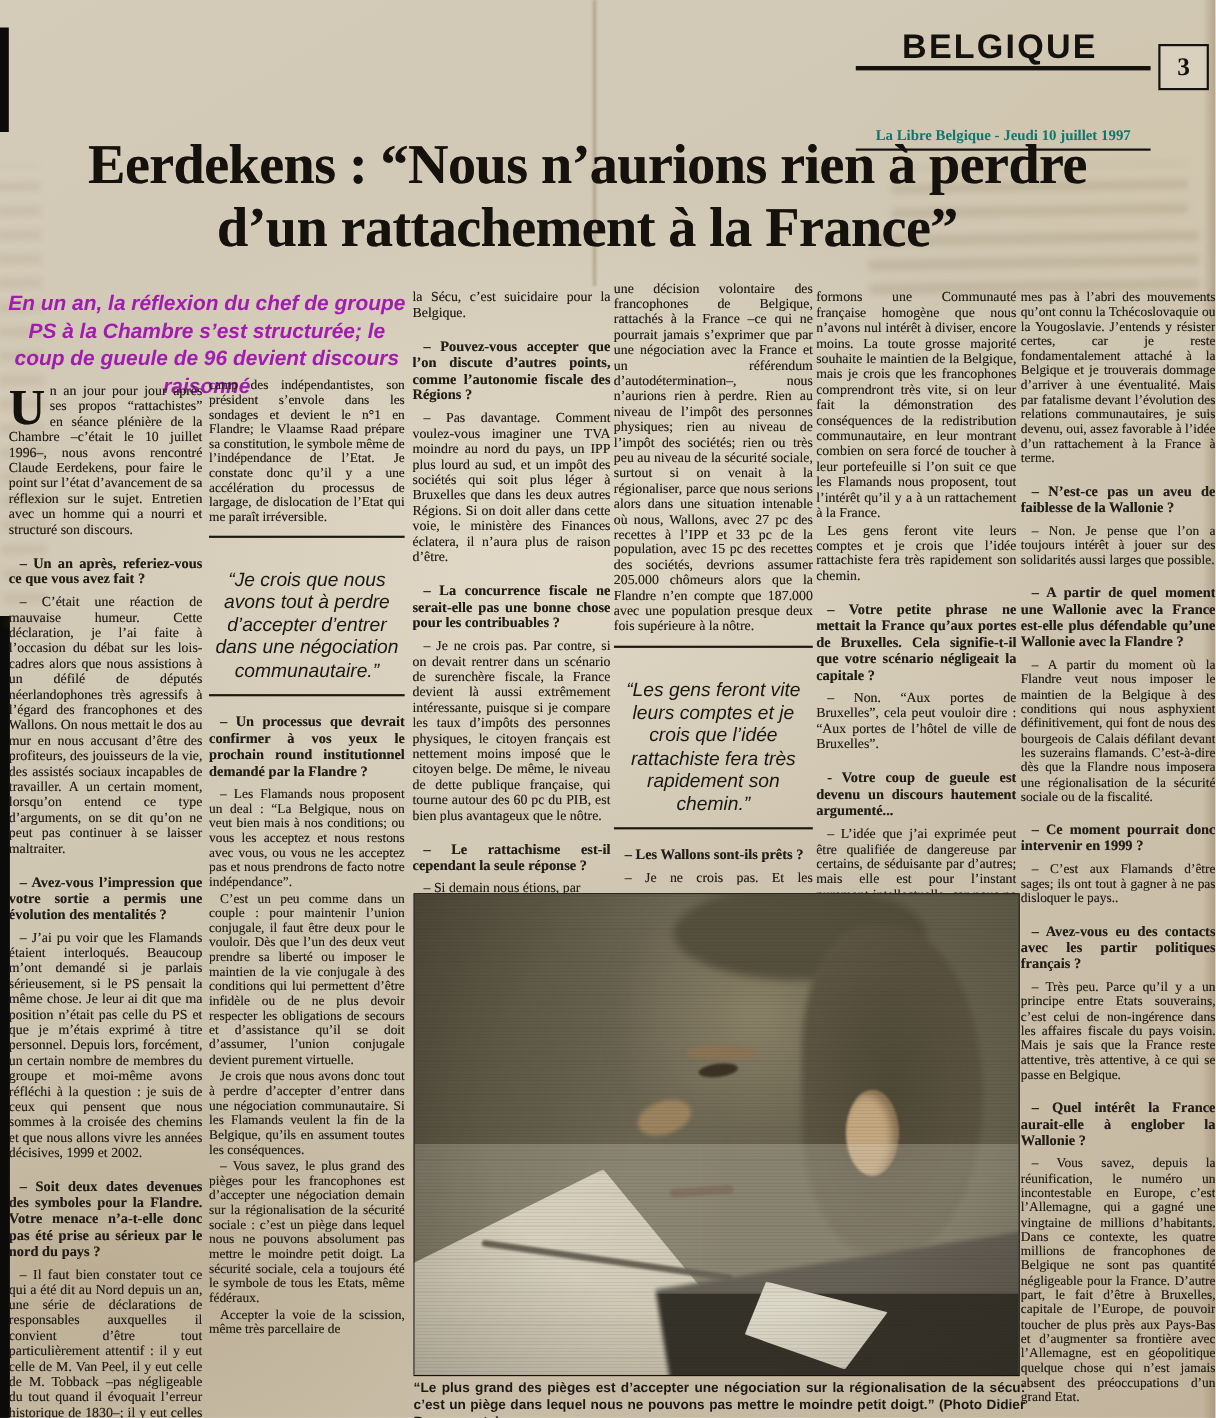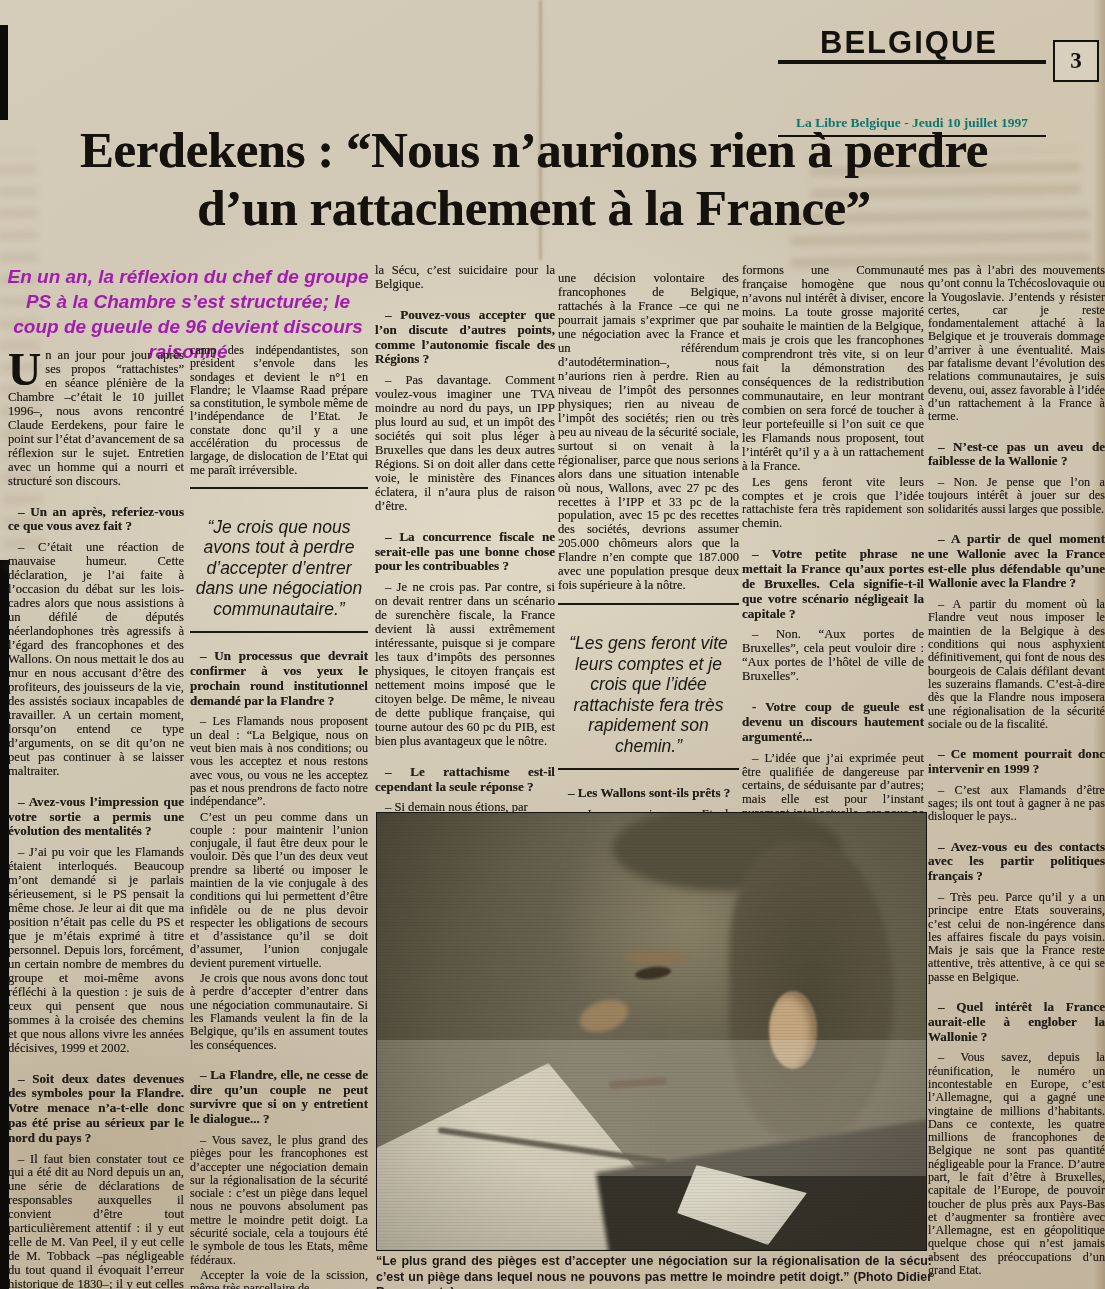--- a/index.html
+++ b/index.html
@@ -42,21 +42,21 @@
   #standfirst{
     left:6px;top:264px;width:364px;text-align:center;
     font-family:"Liberation Sans",sans-serif;font-style:italic;font-weight:700;
     font-size:19px;line-height:1.32;color:#a21caf;
   }
   
   .col{position:absolute;overflow:hidden;}
   #c1{left:8px;top:349px;width:176px;height:940px;}
   #c2{left:190px;top:344px;width:178px;height:945px;}
   #c3{left:375px;top:264px;width:180px;height:548px;}
-  #c4{left:558px;top:272px;width:181px;height:548px;}
+  #c4{left:558px;top:256px;width:181px;height:548px;}
   #c5{left:742px;top:264px;width:182px;height:548px;}
   #c6{left:928px;top:264px;width:177px;height:1025px;}
   .para{margin:0 0 2px;text-align:justify;font-size:12.6px;line-height:1.11;color:#211d17;
         text-shadow:0 0 .4px rgba(25,20,12,.5);}
   .tight .para{font-size:12.2px;line-height:1.09;}
   .para.q{font-weight:700;font-size:13.1px;line-height:1.13;margin:16px 0 7px;text-indent:10px;}
   .para.a,.para.p{text-indent:10px;}
   .para.cont{text-indent:0;}
   .dropcap{float:left;font-size:46px;line-height:.8;font-weight:700;padding:3px 4px 0 0;color:#15120e;}
   .pullquote{
@@ -131,21 +131,20 @@
       <p class="para q">– Soit deux dates devenues des symboles pour la Flandre. Votre menace n’a-t-elle donc pas été prise au sérieux par le nord du pays ?</p>
       <p class="para a">– Il faut bien constater tout ce qui a été dit au Nord depuis un an, une série de déclarations de responsables auxquelles il convient d’être tout particulièrement attentif : il y eut celle de M. Van Peel, il y eut celle de M. Tobback –pas négligeable du tout quand il évoquait l’erreur historique de 1830–; il y eut celles du patronat flamand, de De Batselier prônant le confédéralisme; lorsque la Volksunie passe dans le</p>
     </div>
   <div class="col tight" id="c2">
       <p class="para cont">camp des indépendantistes, son président s’envole dans les sondages et devient le n°1 en Flandre; le Vlaamse Raad prépare sa constitution, le symbole même de l’indépendance de l’Etat. Je constate donc qu’il y a une accélération du processus de largage, de dislocation de l’Etat qui me paraît irréversible.</p>
       <div class="pullquote">“Je crois que nous avons tout à perdre d’accepter d’entrer dans une négociation communautaire.”</div>
       <p class="para q">– Un processus que devrait confirmer à vos yeux le prochain round institutionnel demandé par la Flandre ?</p>
       <p class="para a">– Les Flamands nous proposent un deal : “La Belgique, nous on veut bien mais à nos conditions; ou vous les acceptez et nous restons avec vous, ou vous ne les acceptez pas et nous prendrons de facto notre indépendance”.</p>
       <p class="para p">C’est un peu comme dans un couple : pour maintenir l’union conjugale, il faut être deux pour le vouloir. Dès que l’un des deux veut prendre sa liberté ou imposer le maintien de la vie conjugale à des conditions qui lui permettent d’être infidèle ou de ne plus devoir respecter les obligations de secours et d’assistance qu’il se doit d’assumer, l’union conjugale devient purement virtuelle.</p>
       <p class="para p">Je crois que nous avons donc tout à perdre d’accepter d’entrer dans une négociation communautaire. Si les Flamands veulent la fin de la Belgique, qu’ils en assument toutes les conséquences.</p>
-      <p class="para q">– La Flandre, elle, ne cesse de dire qu’un couple ne peut survivre que si on y entretient le dialogue... ?</p>
       <p class="para a">– Vous savez, le plus grand des pièges pour les francophones est d’accepter une négociation demain sur la régionalisation de la sécurité sociale : c’est un piège dans lequel nous ne pouvons absolument pas mettre le moindre petit doigt. La sécurité sociale, cela a toujours été le symbole de tous les Etats, même fédéraux.</p>
       <p class="para p">Accepter la voie de la scission, même très parcellaire de</p>
     </div>
   <div class="col" id="c3">
       <p class="para cont">la Sécu, c’est suicidaire pour la Belgique.</p>
       <p class="para q">– Pouvez-vous accepter que l’on discute d’autres points, comme l’autonomie fiscale des Régions ?</p>
       <p class="para a">– Pas davantage. Comment voulez-vous imaginer une TVA moindre au nord du pays, un IPP plus lourd au sud, et un impôt des sociétés qui soit plus léger à Bruxelles que dans les deux autres Régions. Si on doit aller dans cette voie, le ministère des Finances éclatera, il n’aura plus de raison d’être.</p>
       <p class="para q">– La concurrence fiscale ne serait-elle pas une bonne chose pour les contribuables ?</p>
       <p class="para a">– Je ne crois pas. Par contre, si on devait rentrer dans un scénario de surenchère fiscale, la France devient là aussi extrêmement intéressante, puisque si je compare les taux d’impôts des personnes physiques, le citoyen français est nettement moins imposé que le citoyen belge. De même, le niveau de dette publique française, qui tourne autour des 60 pc du PIB, est bien plus avantageux que le nôtre.</p>
       <p class="para q">– Le rattachisme est-il cependant la seule réponse ?</p>

